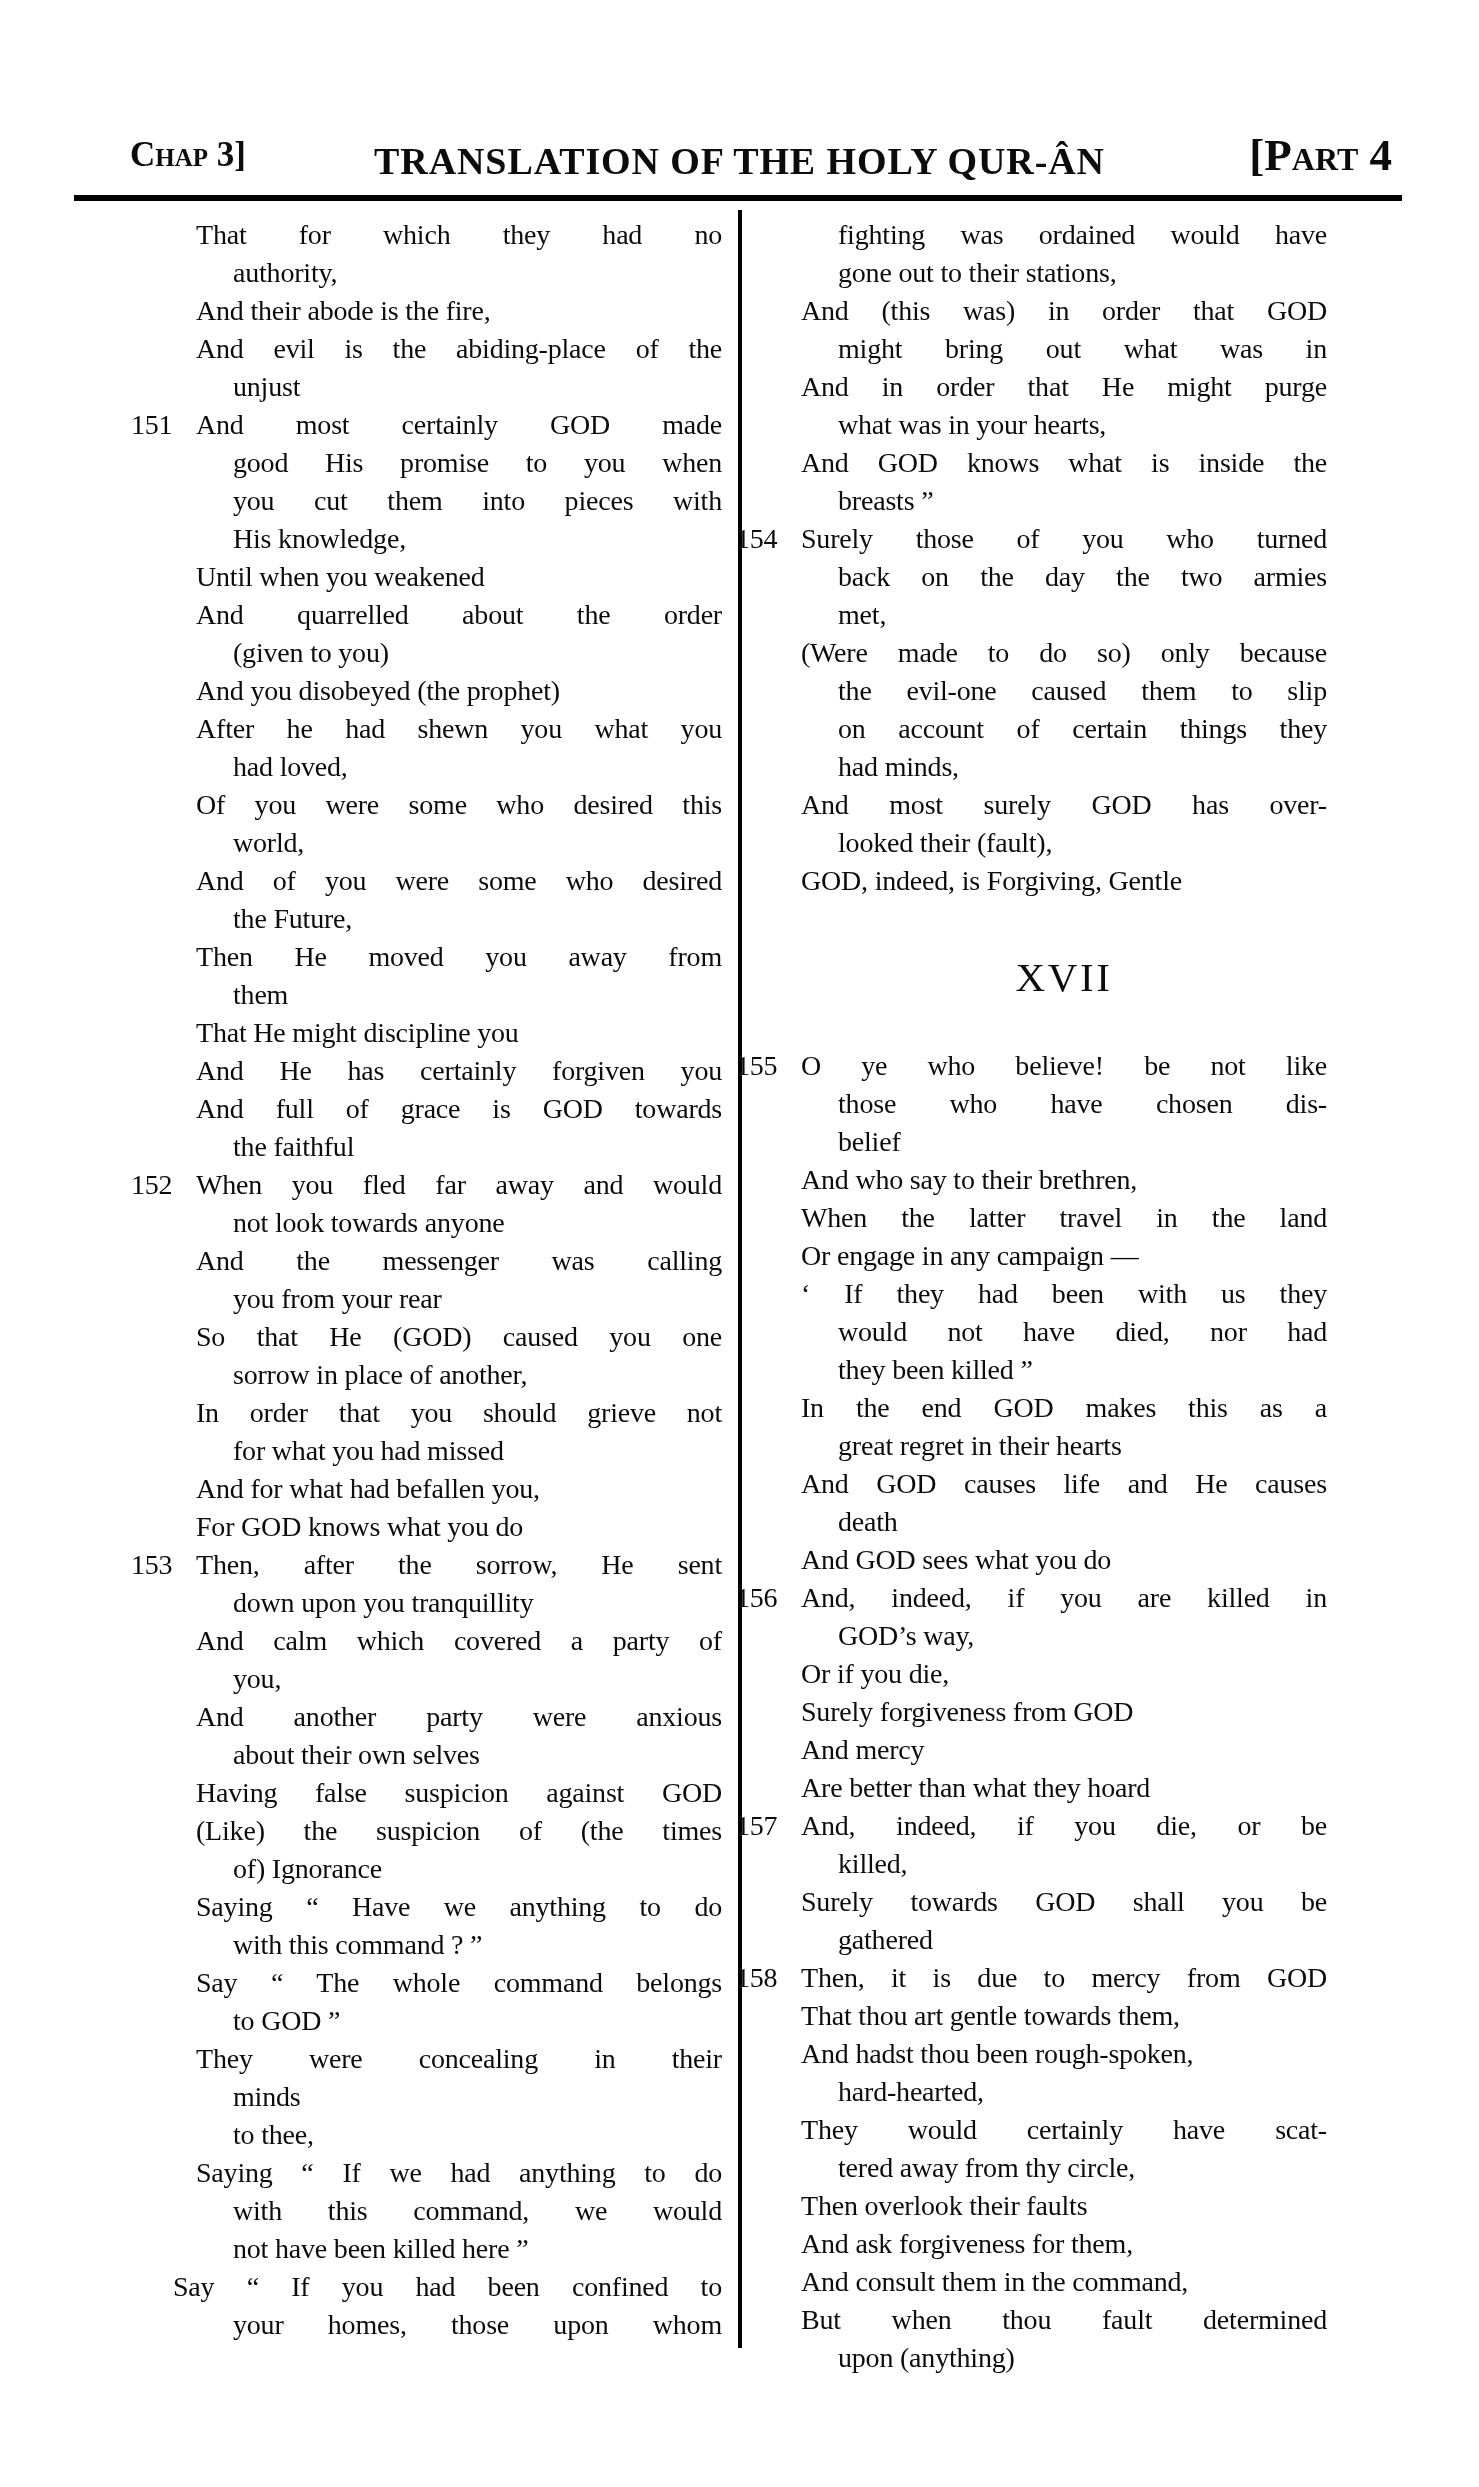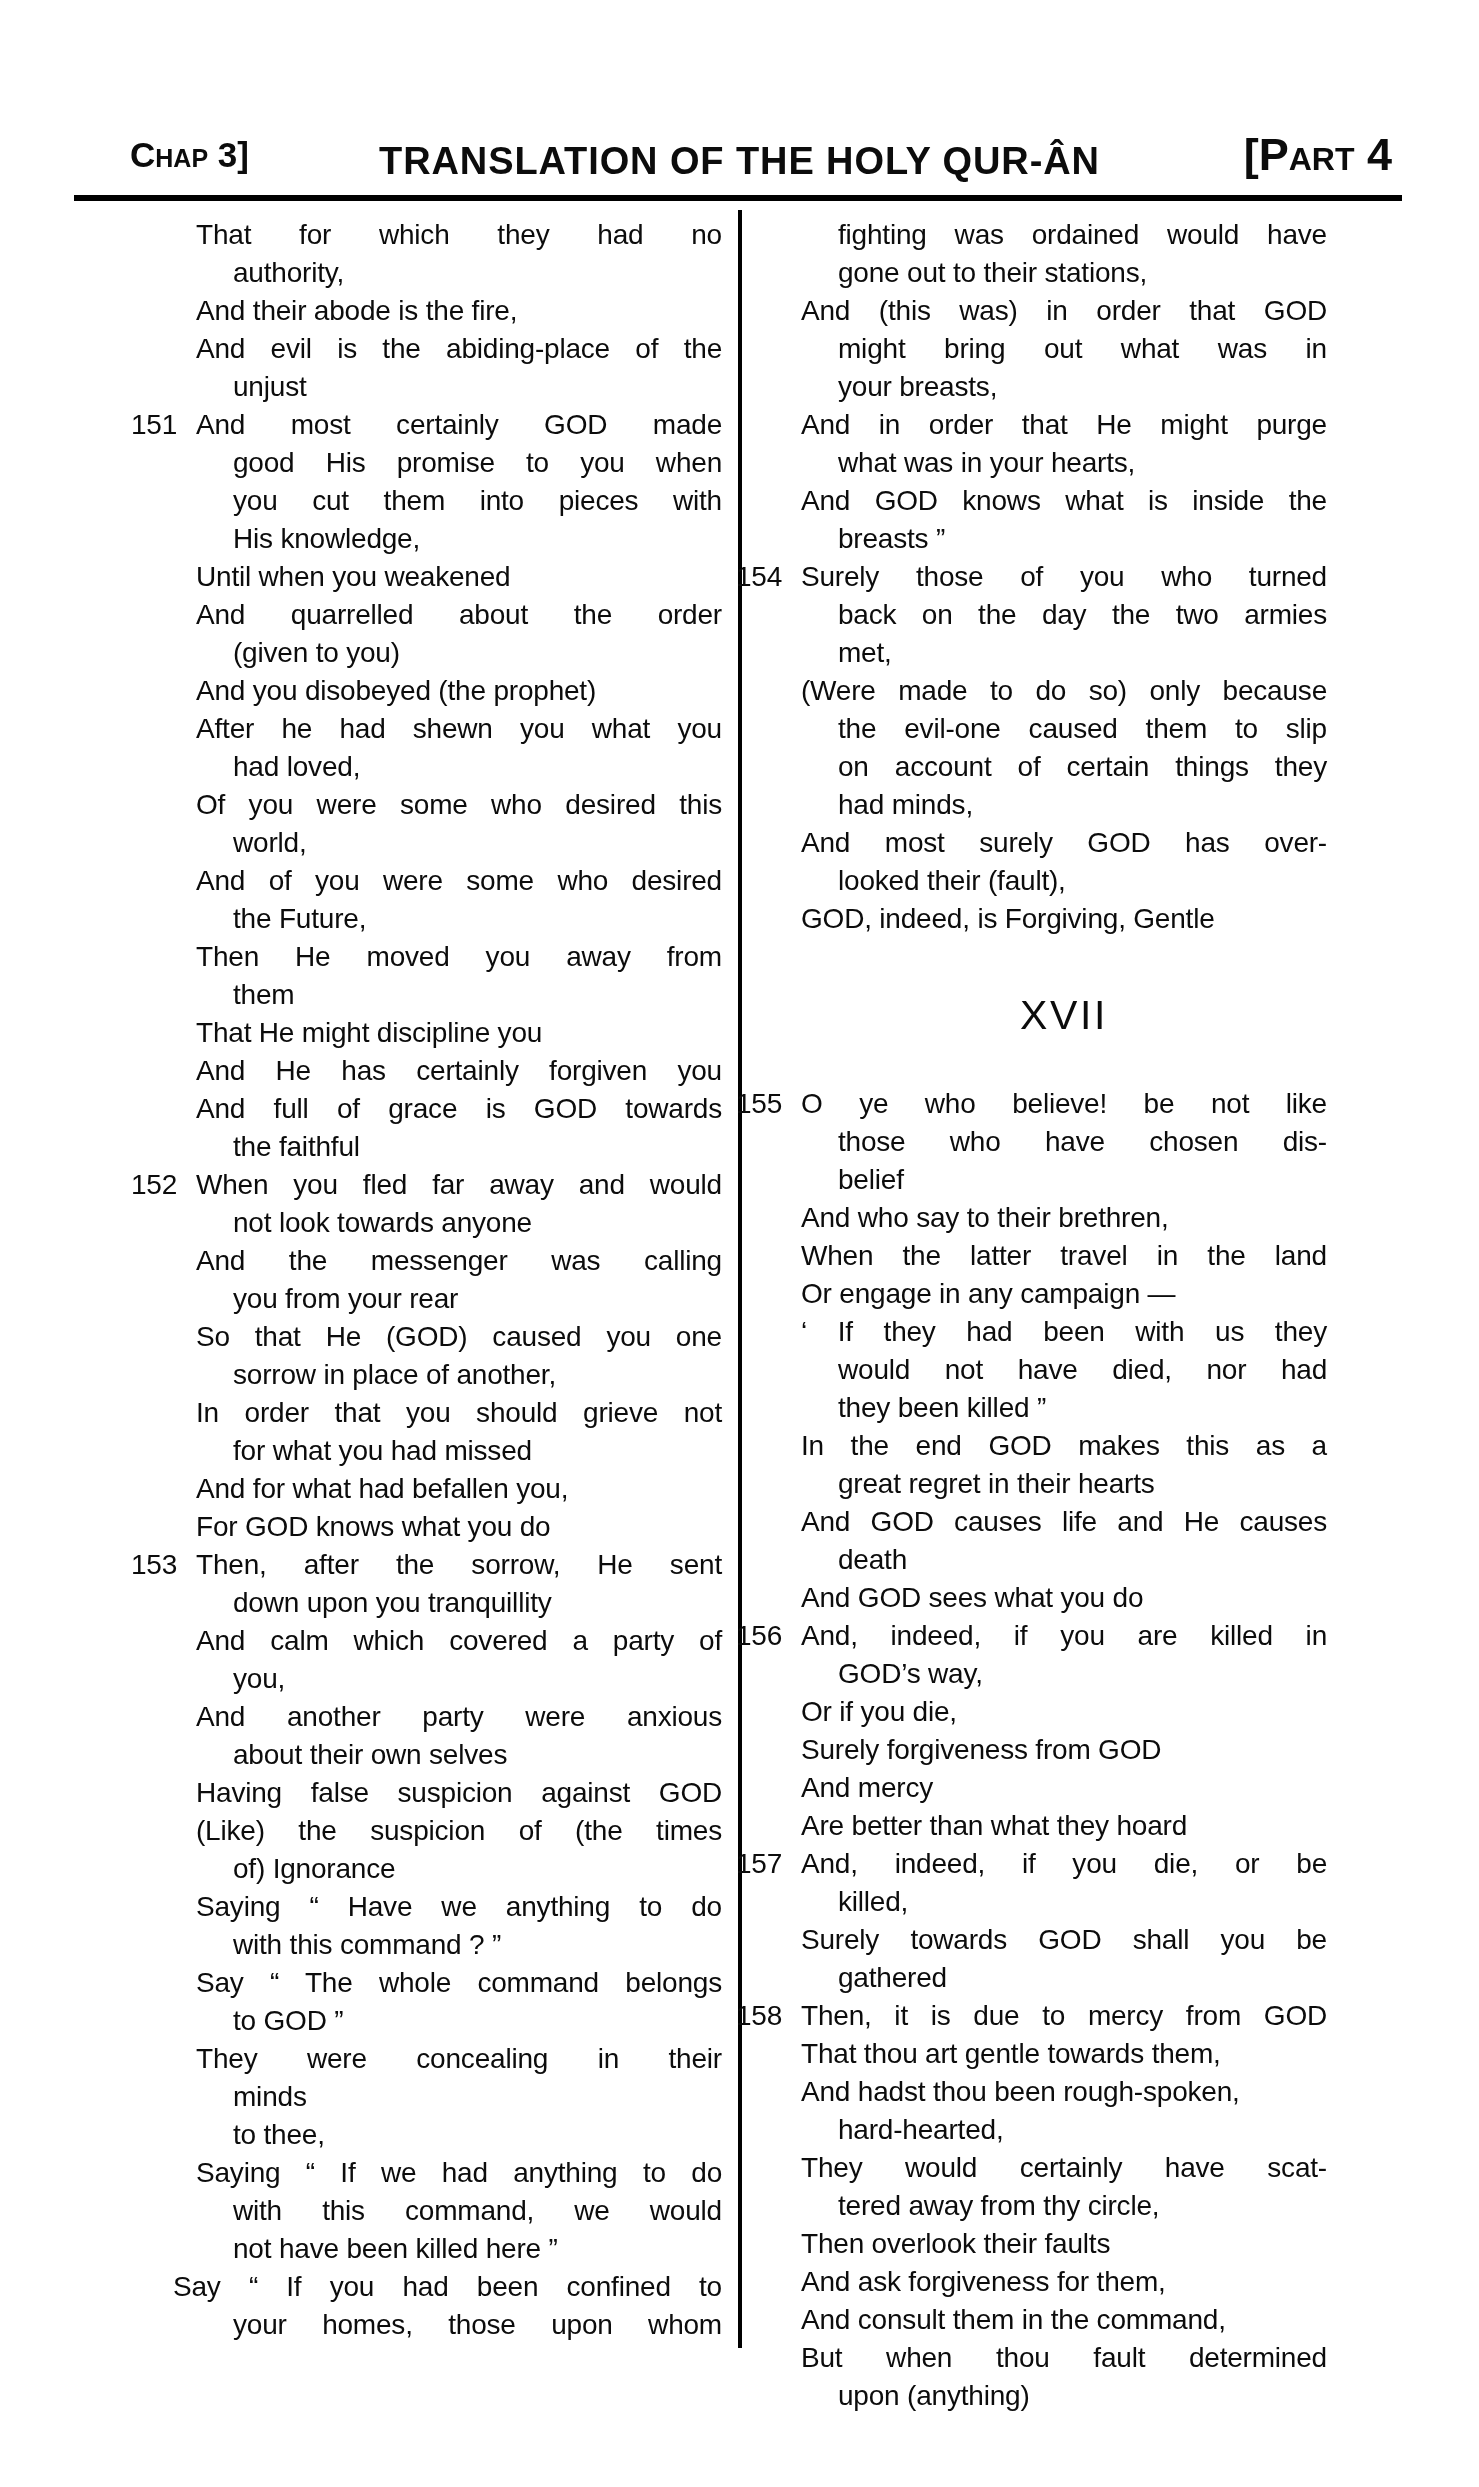--- a/index.html
+++ b/index.html
@@ -6,21 +6,21 @@
     margin: 0;
     padding: 0;
     background: #ffffff;
   }
   .page {
     position: relative;
     width: 1479px;
     height: 2487px;
     background: #ffffff;
     color: #0c0c0c;
-    font-family: Liberation Sans, sans-serif;
+    font-family: Liberation Serif, serif;
     overflow: hidden;
   }
   .hdr-left {
     position: absolute;
     left: 130px;
     top: 133px;
     font-size: 35px;
     line-height: 44px;
     font-weight: 700;
     font-variant: small-caps;
@@ -162,21 +162,20 @@
       <div class="line cont just"><span class="vt">with this command, we would</span></div>
       <div class="line cont"><span class="vt">not have been killed here ”</span></div>
       <div class="line out just"><span class="vt">Say “ If you had been confined to</span></div>
       <div class="line cont just"><span class="vt">your homes, those upon whom</span></div>
     </div>
   <div class="col col-right" id="col-right">
       <div class="line cont just"><span class="vt">fighting was ordained would have</span></div>
       <div class="line cont"><span class="vt">gone out to their stations,</span></div>
       <div class="line just"><span class="vt">And (this was) in order that GOD</span></div>
       <div class="line cont just"><span class="vt">might bring out what was in</span></div>
-      <div class="line cont"><span class="vt">your breasts,</span></div>
       <div class="line just"><span class="vt">And in order that He might purge</span></div>
       <div class="line cont"><span class="vt">what was in your hearts,</span></div>
       <div class="line just"><span class="vt">And GOD knows what is inside the</span></div>
       <div class="line cont"><span class="vt">breasts ”</span></div>
       <div class="line just"><span class="vnum">154</span><span class="vt">Surely those of you who turned</span></div>
       <div class="line cont just"><span class="vt">back on the day the two armies</span></div>
       <div class="line cont"><span class="vt">met,</span></div>
       <div class="line just"><span class="vt">(Were made to do so) only because</span></div>
       <div class="line cont just"><span class="vt">the evil-one caused them to slip</span></div>
       <div class="line cont just"><span class="vt">on account of certain things they</span></div>

